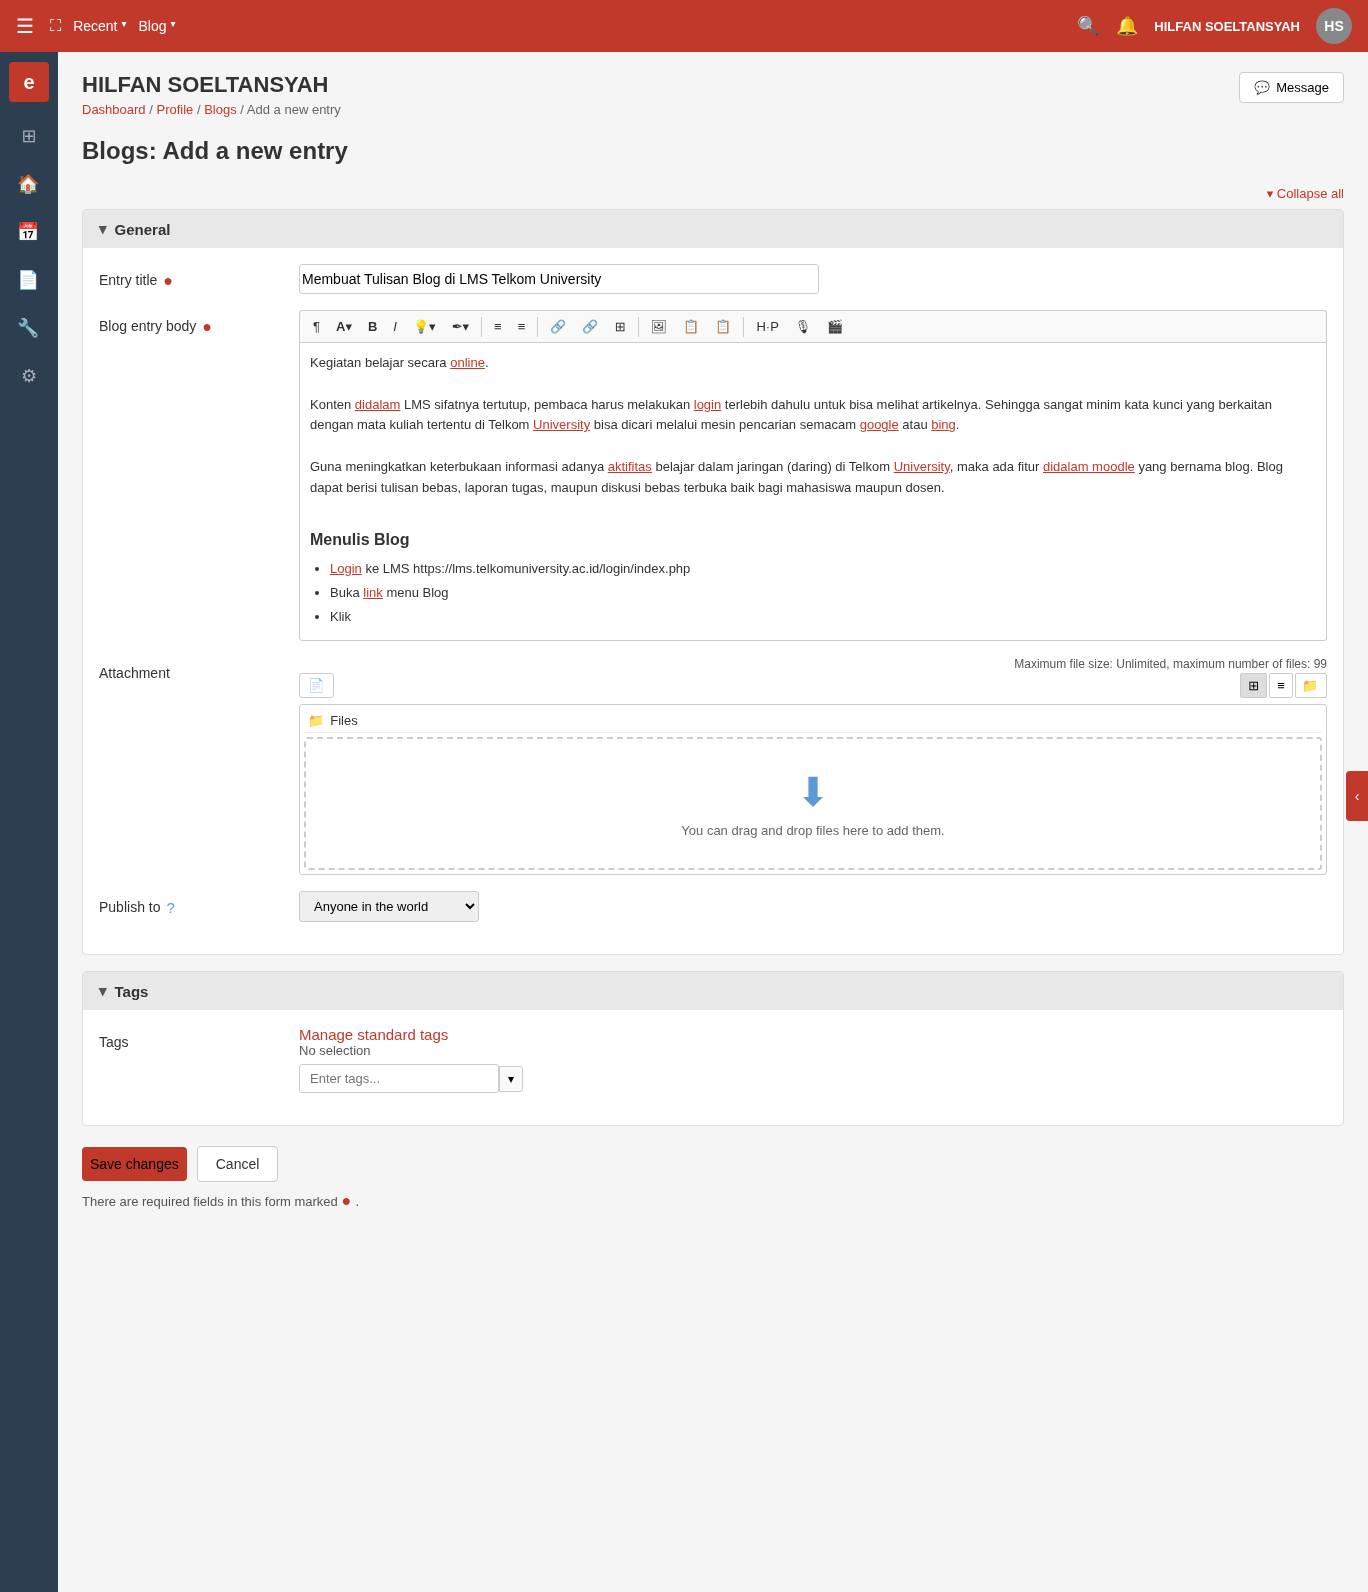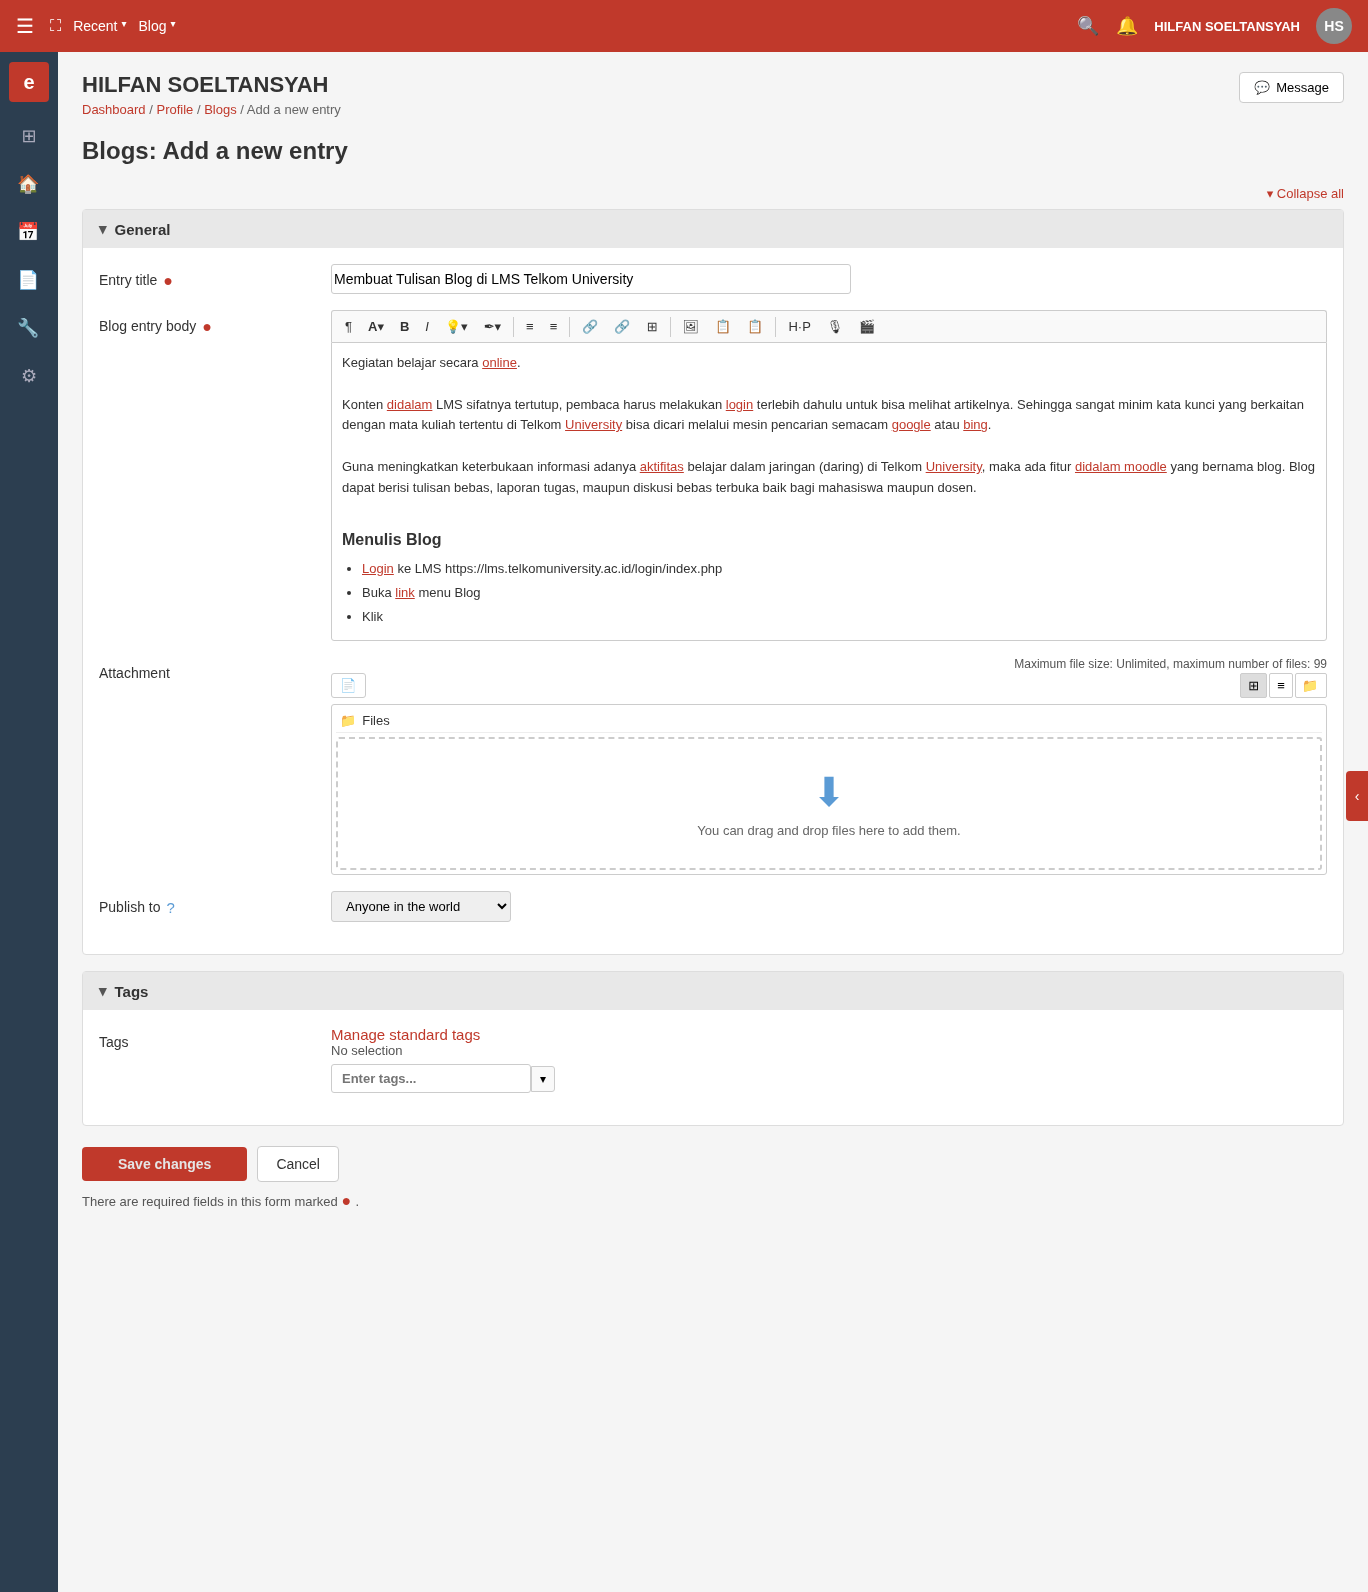--- a/index.html
+++ b/index.html
@@ -174,21 +174,20 @@
       cursor: pointer;
     }
     .section-header .arrow { color: #555; }
     .section-body { padding: 16px; }
 
     
     .form-row {
       display: flex;
       margin-bottom: 16px;
       align-items: flex-start;
-      gap: 32px;
     }
     .form-label {
       width: 200px;
       flex-shrink: 0;
       padding-top: 8px;
       font-size: 14px;
       color: #333;
       display: flex;
       align-items: flex-start;
       gap: 6px;
@@ -342,48 +341,47 @@
       display: flex;
       align-items: center;
       gap: 4px;
     }
     .tags-input {
       padding: 6px 10px;
       border: 1px solid #ccc;
       border-radius: 3px;
       font-size: 13px;
       width: 200px;
-      font-weight: bold;
     }
     .tags-arrow {
       border: 1px solid #ccc;
       padding: 5px 8px;
       background: #f9f9f9;
       cursor: pointer;
       border-radius: 0 3px 3px 0;
       font-size: 12px;
       margin-left: -4px;
     }
 
     
     .form-actions {
       margin: 20px 0 10px;
       display: flex;
       align-items: center;
       gap: 10px;
     }
     .save-btn {
       background: #c0392b;
-      color: #e5e5e5;
+      color: #000000;
       border: none;
-      padding: 9px 36px;
+      padding: 9px 8px;
       border-radius: 4px;
       font-size: 14px;
       cursor: pointer;
-      font-weight: bold;
+      font-weight: normal;
     }
     .cancel-btn {
       background: #fff;
       color: #333;
       border: 1px solid #ccc;
       padding: 9px 18px;
       border-radius: 4px;
       font-size: 14px;
       cursor: pointer;
     }

